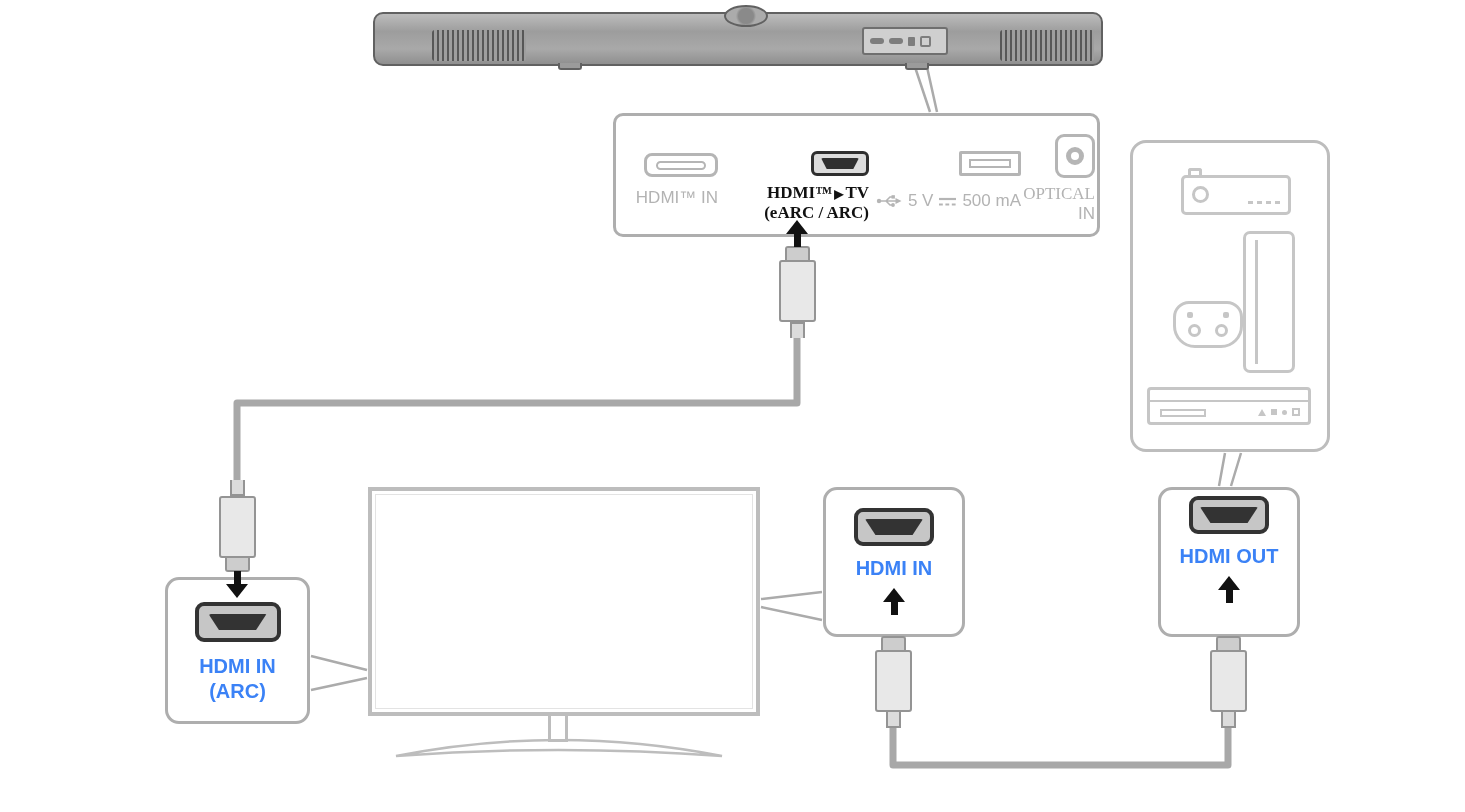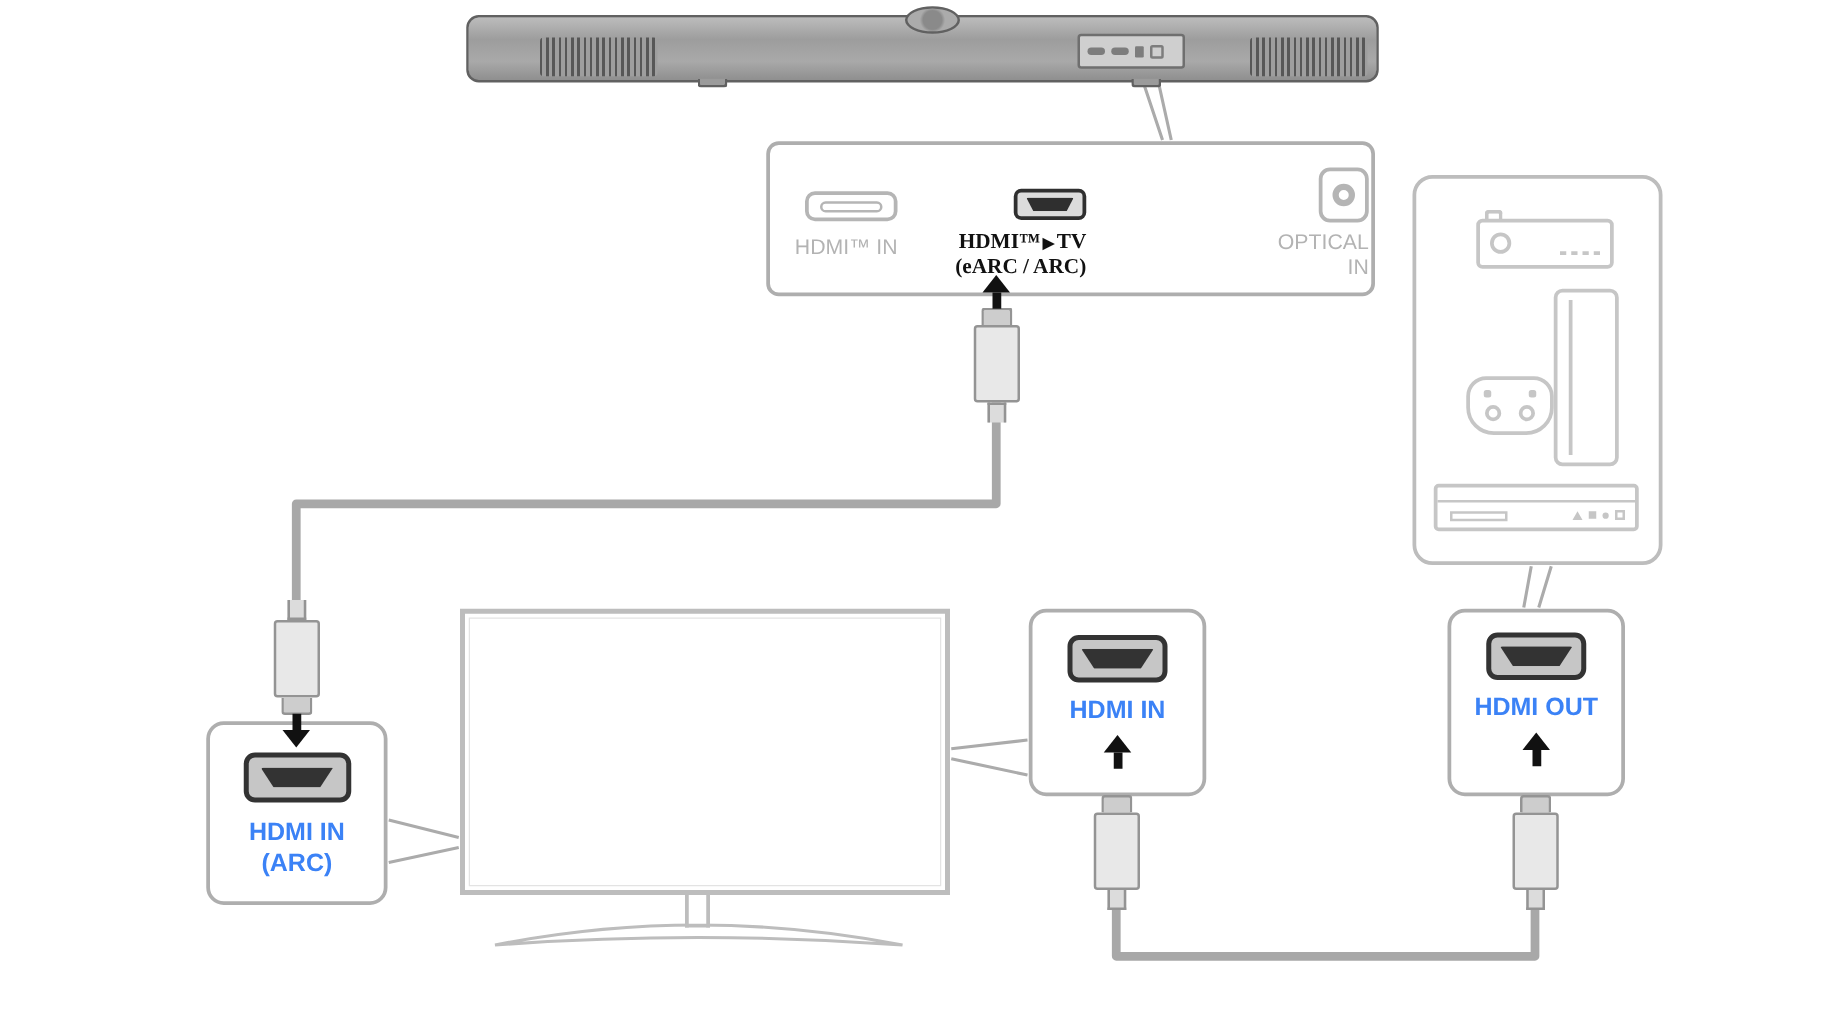--- a/index.html
+++ b/index.html
@@ -145,25 +145,47 @@
         </div>
       <div class="pmuted" style="margin-top:11px;">HDMI™ IN</div>
     </div>
     <div class="pgroup" style="left:118px; top:35px; width:135px;">
       <div class="port-dark-hdmi">
           <div class="inner"></div>
         </div>
       <div class="pdark" style="margin-top:7px;"><span>HDMI™</span><span class="tri-sep">▶</span><span>TV</span></div>
       <div class="pdark">(eARC / ARC)</div>
     </div>
+    <div class="pgroup" style="left:250px; top:35px; width:155px;">
+      <div class="port-usb">
+          <div class="inner"></div>
+        </div>
+      <div class="usb-row" style="margin-top:15px;">
+        <svg width="26" height="16" viewBox="0 0 26 16">
+          <g stroke="#b5b5b5" fill="none" stroke-width="1.6">
+            <path d="M3 8 H20 M10 8 L14 4 H16.5 M10 8 L14 12 H16"></path>
+          </g>
+          <circle cx="3" cy="8" r="2.2" fill="#b5b5b5"></circle>
+          <rect x="15.5" y="2.2" width="3.4" height="3.4" fill="#b5b5b5"></rect>
+          <circle cx="17" cy="12" r="1.9" fill="#b5b5b5"></circle>
+          <path d="M19.5 5 L25.5 8 L19.5 11 Z" fill="#b5b5b5"></path>
+        </svg>
+        <span class="pmuted">5 V</span>
+        <svg width="17" height="11" viewBox="0 0 17 11">
+          <line x1="0" y1="3" x2="17" y2="3" stroke="#b5b5b5" stroke-width="2.2"></line>
+          <line x1="0" y1="8.5" x2="17" y2="8.5" stroke="#b5b5b5" stroke-width="2.2" stroke-dasharray="3.8 2.6"></line>
+        </svg>
+        <span class="pmuted">500 mA</span>
+      </div>
+    </div>
     <div class="pgroup" style="left:407px; top:18px; width:72px;">
       <div class="port-optical">
           <div class="inner"></div>
         </div>
-      <div class="pmuted" style="margin-top:6px;">OPTICAL</div>
+      <div class="pmuted" style="margin-top:6px;font-family:Liberation Serif, serif;">OPTICAL</div>
       <div class="pmuted">IN</div>
     </div>
   </div>
 
   <div class="abs-arr arr" style="left:786px; top:220px;">
     <div class="head-up"></div>
     <div class="stem"></div>
   </div>
 
   <div class="plug" style="left:779px; top:246px;">
@@ -234,21 +256,21 @@
       <div class="player-tray"></div>
       <div class="player-btns">
         <i class="tri"></i>
           <i class="sq"></i>
           <i class="dot"></i>
           <i class="sqo"></i>
       </div>
     </div>
   </div>
 
-  <div class="callout-box" style="left:1158px; top:487px; width:142px; height:150px; padding-top:16px;">
+  <div class="callout-box" style="left:1158px; top:487px; width:142px; height:150px; padding-top:6px;">
     <div class="hdmi-port-lg" style="width:80px; height:38px;">
         <div class="slot"></div>
       </div>
     <div class="lbl" style="margin-top:10px;">HDMI OUT</div>
     <div class="arr" style="margin-top:7px;">
       <div class="head-up"></div>
       <div class="stem"></div>
     </div>
   </div>
   <div class="plug" style="left:1210px; top:636px;">

